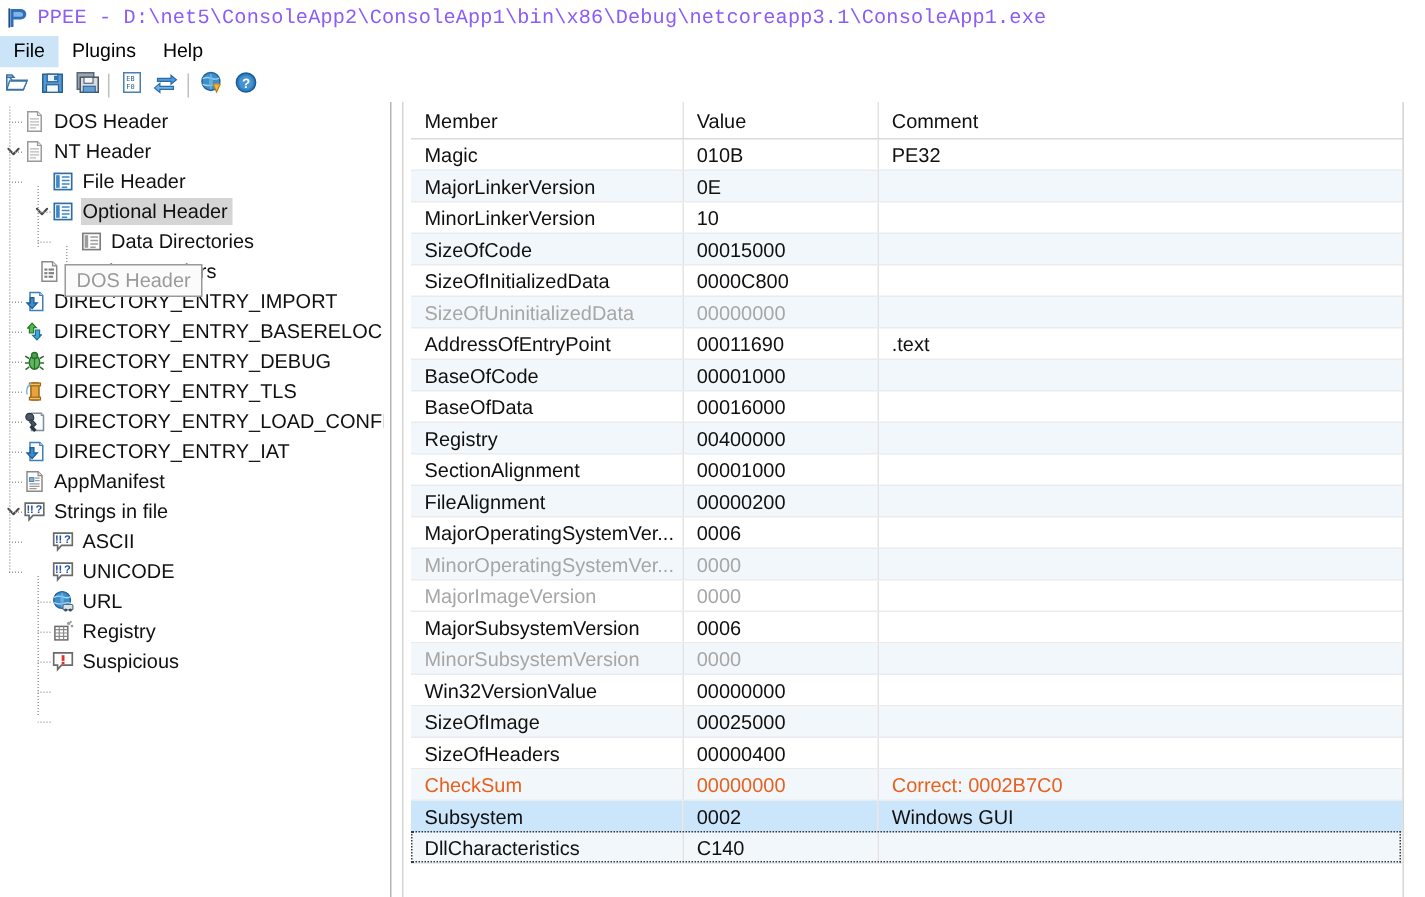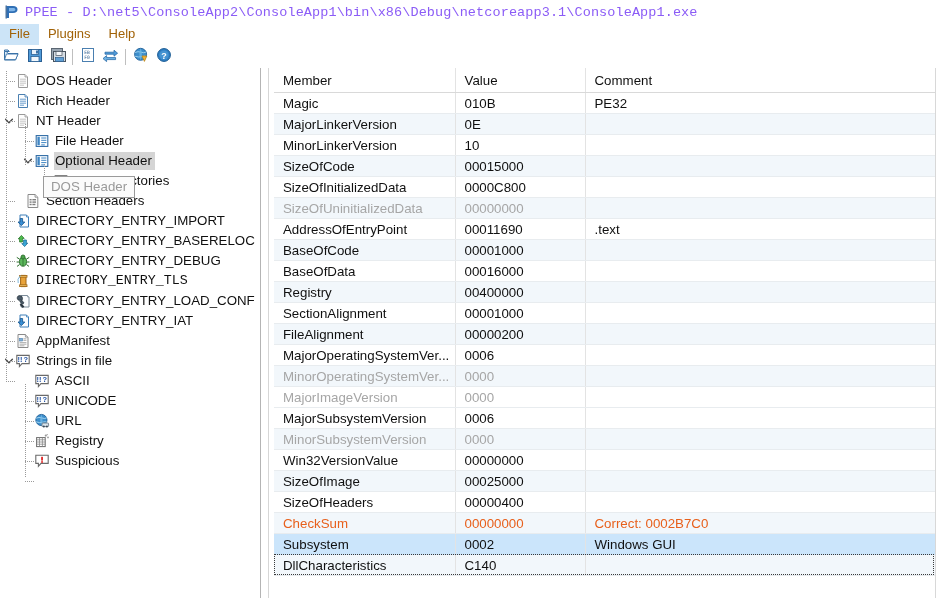--- a/index.html
+++ b/index.html
@@ -25,21 +25,21 @@
     font-size:13.5px;color:#8b5cf6;white-space:nowrap;letter-spacing:0.1px;font-family:Liberation Mono, monospace;
   }
 
   
   .menubar{
     position:absolute;left:0;top:24px;width:950px;height:21px;
     background:#ffffff;display:flex;align-items:center;
     font-size:13px;
   }
   .menu-item{
-    padding:2px 9px 3px 9px;color:#a16207;cursor:default;white-space:nowrap;line-height:16px;
+    padding:2px 9px 3px 9px;color:#000000;cursor:default;white-space:nowrap;line-height:16px;
   }
   .menu-item.active{background:#cce4f7;}
 
   
   .toolbar{
     position:absolute;left:0;top:45px;width:950px;height:23px;
     background:#ffffff;display:flex;align-items:center;
     border-bottom:1px solid #c8c8c8;
   }
   .tb-btn{
@@ -234,34 +234,20 @@
               <g stroke="#b8b8b8" stroke-width="0.8">
                 <path d="M5 6.2 H11"></path>
                 <path d="M5 8.2 H11"></path>
                 <path d="M5 10.2 H11"></path>
                 <path d="M5 12.2 H9"></path>
               </g>
             </svg></span>
           <span class="tlabel">DOS Header</span>
         </div>
         <div class="trow" style="padding-left: 2px;">
-          <span class="twist"></span>
-          <span class="ticon"><svg width="16" height="16" viewBox="0 0 16 16">
-              <path d="M3.5 1.5 L10 1.5 L12.5 4 L12.5 14.5 L3.5 14.5 Z" fill="#fbfdff" stroke="#4a7fb0" stroke-width="1"></path>
-              <path d="M10 1.5 L10 4 L12.5 4" fill="#cde2f4" stroke="#4a7fb0" stroke-width="0.8"></path>
-              <g stroke="#5b94c6" stroke-width="0.9">
-                <path d="M5 6.2 H11"></path>
-                <path d="M5 8.2 H11"></path>
-                <path d="M5 10.2 H11"></path>
-                <path d="M5 12.2 H9"></path>
-              </g>
-            </svg></span>
-          <span class="tlabel">Rich Header</span>
-        </div>
-        <div class="trow" style="padding-left: 2px;">
           <span class="twist">
             <svg width="10" height="10" viewBox="0 0 10 10">
               <path d="M1.6 3.2 L5 6.8 L8.4 3.2" stroke="#4a4a4a" stroke-width="1.4" fill="none" stroke-linecap="round" stroke-linejoin="round"></path>
             </svg>
           </span>
           <span class="ticon"><svg width="16" height="16" viewBox="0 0 16 16">
               <path d="M3.5 1.5 L10 1.5 L12.5 4 L12.5 14.5 L3.5 14.5 Z" fill="#fdfdfd" stroke="#9a9a9a" stroke-width="1"></path>
               <path d="M10 1.5 L10 4 L12.5 4" fill="#e4e4e4" stroke="#9a9a9a" stroke-width="0.8"></path>
               <g stroke="#b8b8b8" stroke-width="0.8">
                 <path d="M5 6.2 H11"></path>
@@ -361,21 +347,21 @@
                 <path d="M4.2 9 L1.6 9"></path>
                 <path d="M4.5 11.6 L2 13.4"></path>
                 <path d="M11.6 6 L14.2 4.4"></path>
                 <path d="M11.8 9 L14.4 9"></path>
                 <path d="M11.5 11.6 L14 13.4"></path>
               </g>
               <circle cx="8" cy="4" r="2" fill="#4aa34a" stroke="#2d6e2d" stroke-width="0.9"></circle>
             </svg></span>
           <span class="tlabel">DIRECTORY_ENTRY_DEBUG</span>
         </div>
-        <div class="trow" style="padding-left: 2px; font-family: Liberation Mono, monospace;">
+        <div class="trow" style="padding-left: 2px;">
           <span class="twist"></span>
           <span class="ticon"><svg width="16" height="16" viewBox="0 0 16 16">
               <rect x="5.6" y="2.4" width="5.4" height="11.2" rx="0.6" fill="#e8a33a" stroke="#9e6515" stroke-width="1"></rect>
               <rect x="4.6" y="2.4" width="7.4" height="1.8" fill="#f0c26a" stroke="#9e6515" stroke-width="0.8"></rect>
               <rect x="4.6" y="11.8" width="7.4" height="1.8" fill="#f0c26a" stroke="#9e6515" stroke-width="0.8"></rect>
               <path d="M5.6 2.6 Q1.6 6 3.2 10" stroke="#7fb8dd" stroke-width="1" fill="none"></path>
             </svg></span>
           <span class="tlabel">DIRECTORY_ENTRY_TLS</span>
         </div>
         <div class="trow" style="padding-left: 2px;">

